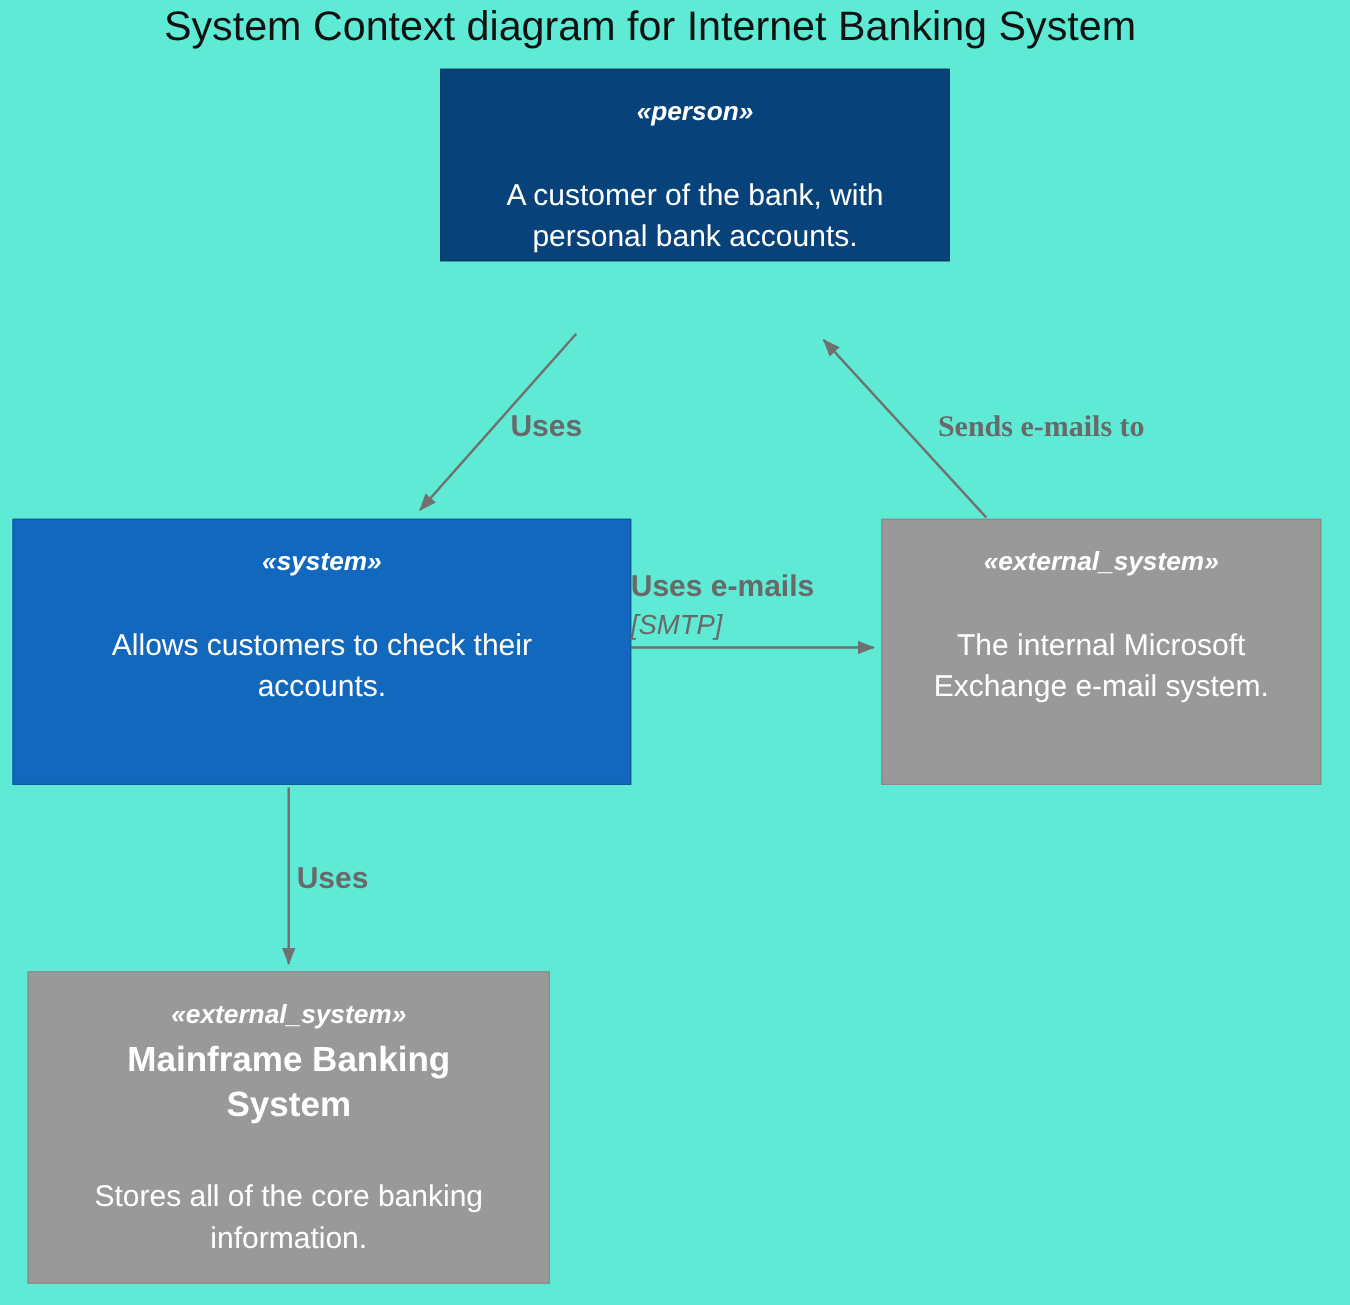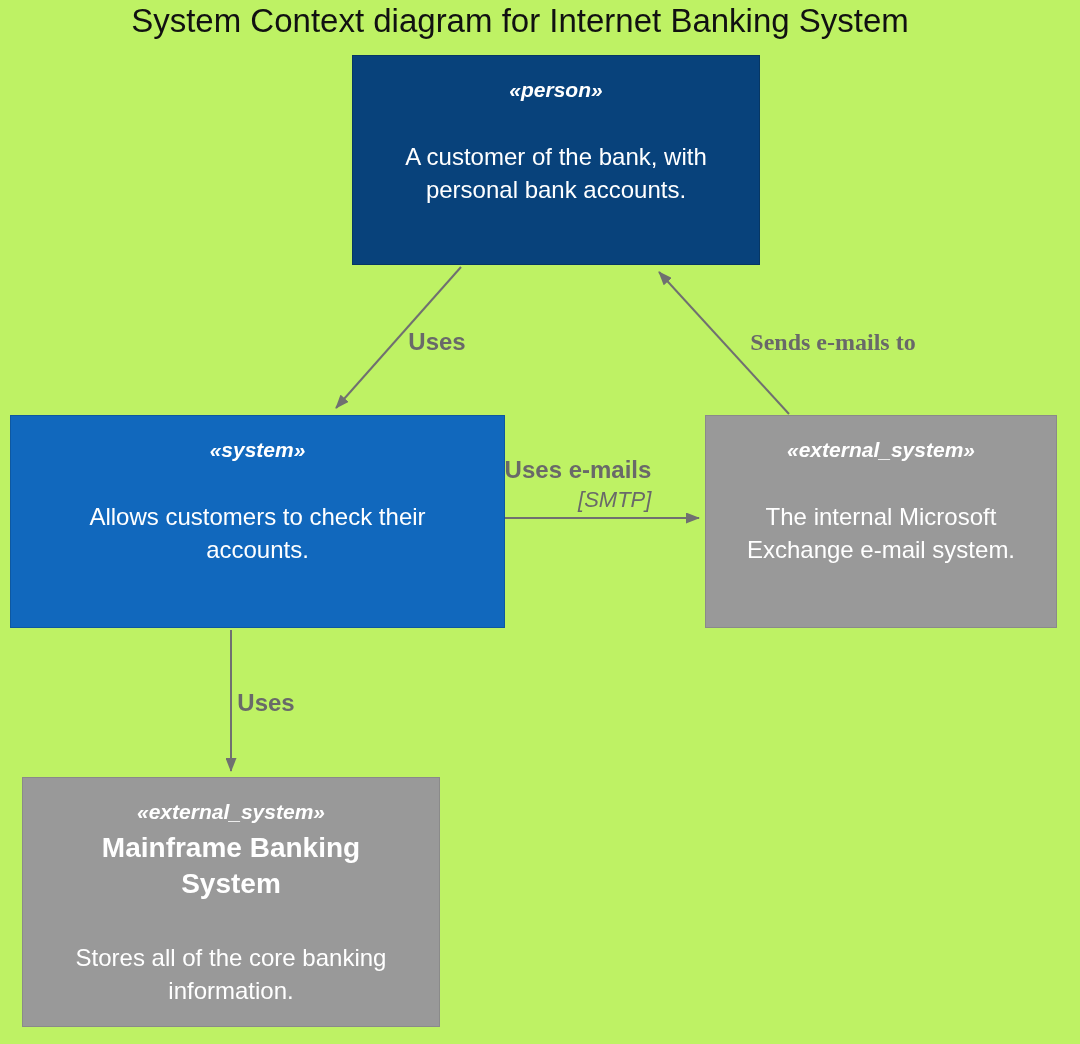--- a/index.html
+++ b/index.html
@@ -7,21 +7,21 @@
   body {
     width: 1080px;
     height: 1044px;
     background: #ffffff;
     font-family: "Liberation Sans", sans-serif;
   }
   .canvas {
     position: relative;
     width: 1080px;
     height: 1044px;
-    background: #bef264;
+    background: #5eead4;
     overflow: hidden;
   }
   .title {
     position: absolute;
     top: 2px;
     left: 0;
     width: 1040px;
     margin: 0;
     text-align: center;
     font-size: 33px;
@@ -53,21 +53,21 @@
     line-height: 1.3;
     margin: 6px auto 0;
   }
   .node .node-desc {
     font-size: 24px;
     line-height: 1.38;
     margin: 38px auto 0;
   }
 
   .person {
-    left: 352px; top: 55px; width: 408px; height: 210px;
+    left: 352px; top: 55px; width: 408px; height: 154px;
     background: var(--person-bg, #08427b);
     border: 1px solid #073763;
   }
   .person .node-desc { max-width: 340px; }
 
   .system {
     left: 10px; top: 415px; width: 495px; height: 213px;
     background: var(--system-bg, #1168bd);
     border: 1px solid #0e58a0;
   }
@@ -87,21 +87,21 @@
   }
   .external-mainframe .node-name { max-width: 310px; }
   .external-mainframe .node-desc { max-width: 330px; }
 
   .edge-label {
     position: absolute;
     transform: translateX(-50%);
     font-size: 24px;
     font-weight: 700;
     color: var(--edge-label, #696969);
-    text-align: right;
+    text-align: left;
     white-space: nowrap;
     line-height: 28px;
   }
   .label-uses-1   { left: 437px; top: 328px; }
   .label-sends-to { left: 833px; top: 328px; font-family: Liberation Serif, serif; }
   .label-sends    { left: 578px; top: 456px; }
   .label-sends .tech {
     font-size: 22px;
     font-weight: 400;
     font-style: italic;

